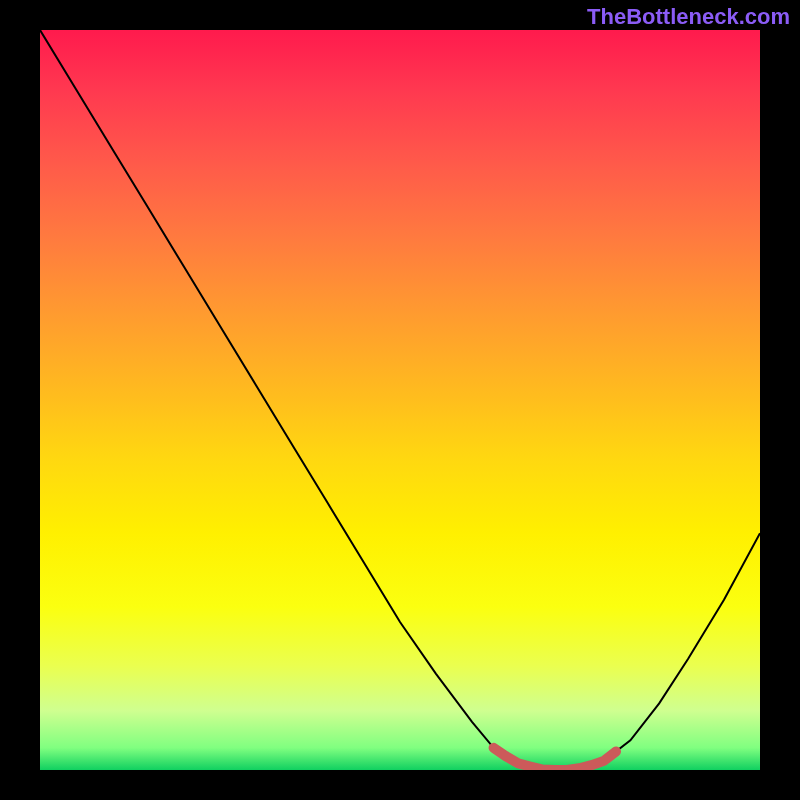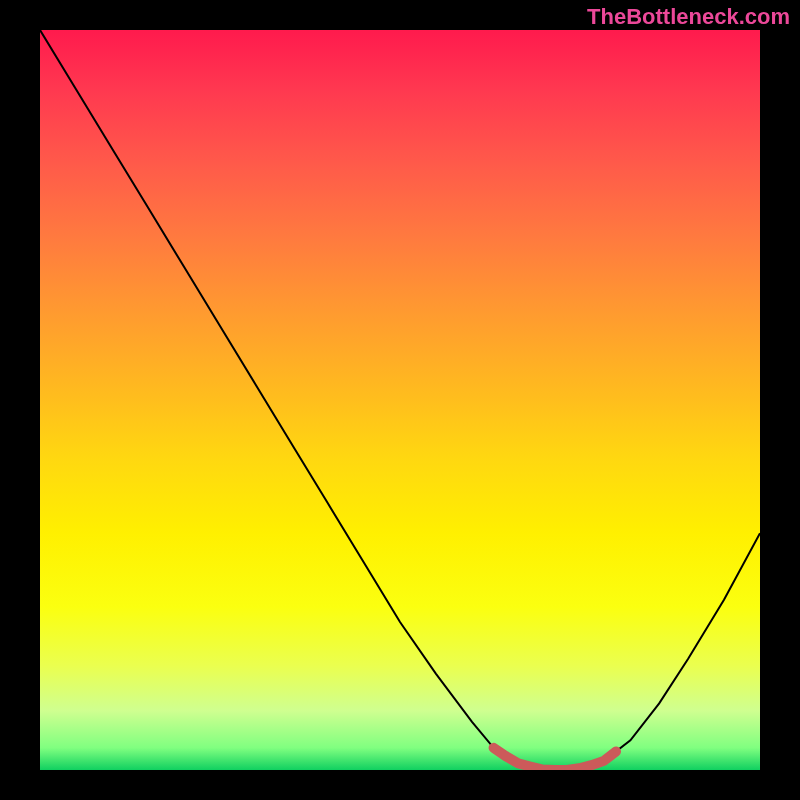--- a/index.html
+++ b/index.html
@@ -8,21 +8,21 @@
     height: 800px;
     background: #000;
     position: relative;
     font-family: Arial, sans-serif;
     overflow: hidden;
   }
   .watermark {
     position: absolute;
     top: 4px;
     right: 10px;
-    color: #ec4899;
+    color: #8b5cf6;
     font-size: 22px;
     font-weight: bold;
     z-index: 10;
   }
   .plot-area {
     position: absolute;
     left: 40px;
     top: 30px;
     width: 720px;
     height: 740px;

